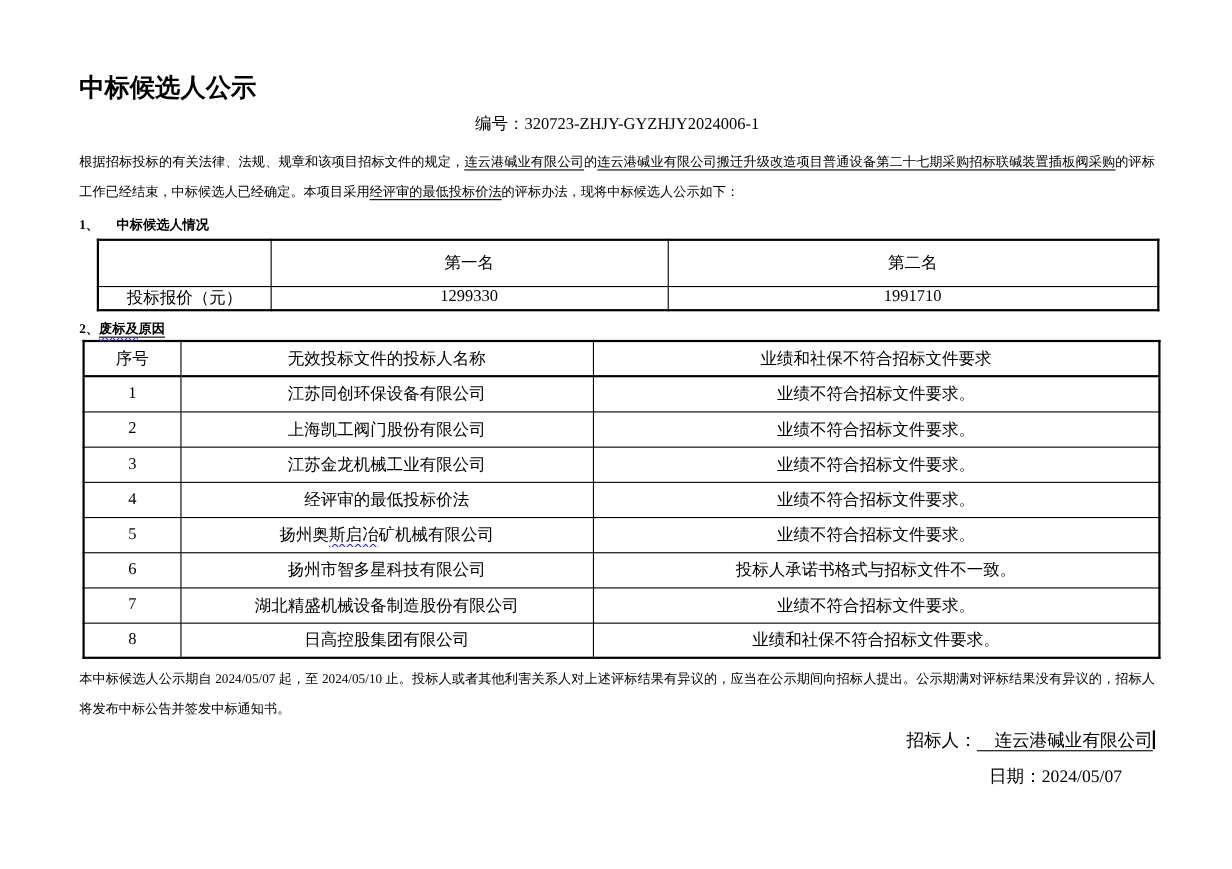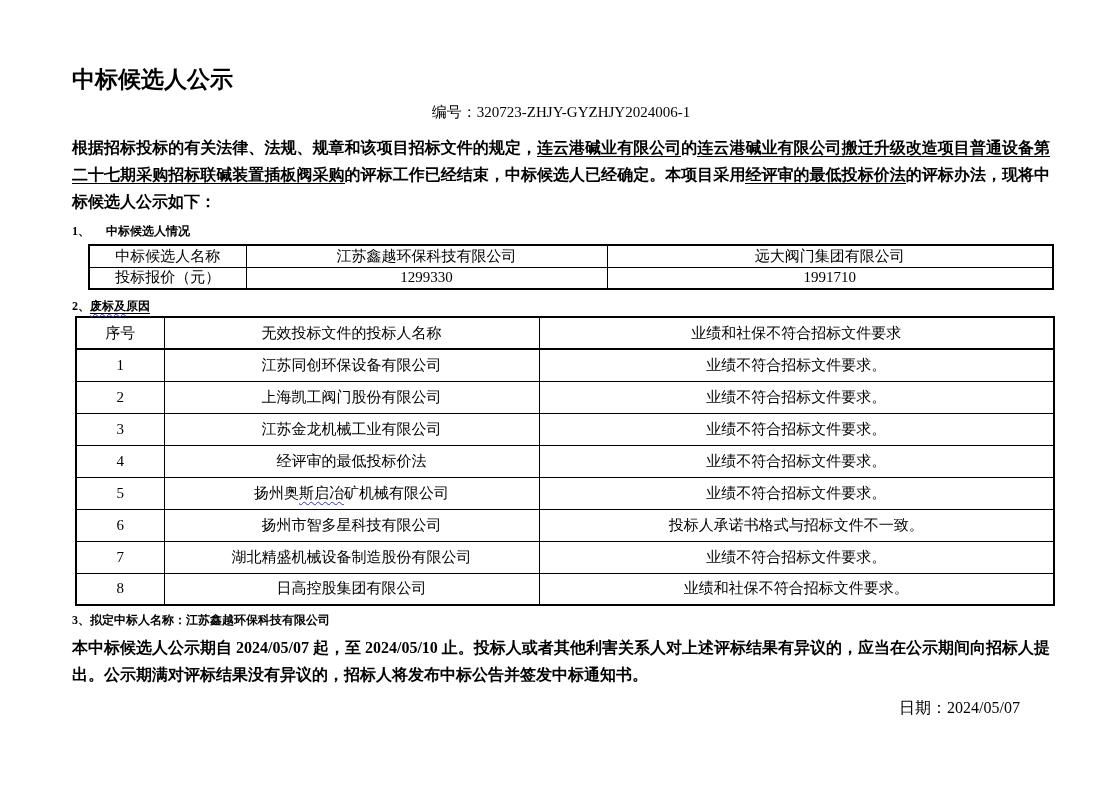--- a/index.html
+++ b/index.html
@@ -8,21 +8,21 @@
     width:1120px; height:790px;
     color:#000;
     font-family:"Liberation Serif","DejaVu Serif",serif;
     overflow:hidden;
   }
   .page { width:1120px; height:790px; padding:0 70px 0 72px; background:#fff; }
 
   .title { margin-top:64px; text-align:left; font-size:23px; font-weight:bold; }
   .doc-number { margin-top:8px; text-align:center; font-size:15px; }
 
-  .para { margin-top:12px; font-size:16px; line-height:27px; text-align:justify;font-weight:bold; }
+  .para { margin-top:12px; font-size:12px; line-height:27px; text-align:justify; }
 
   .u { border-bottom:1px solid #000; }
   .wavy {
     text-decoration:underline wavy #2a2ae0;
     text-decoration-skip-ink:none;
     text-underline-offset:3px;
     text-decoration-thickness:1px;
   }
 
   .heading { margin-top:8px; font-size:12px; font-weight:bold; }
@@ -65,24 +65,24 @@
 
   <div class="heading"><span>1、</span><span class="h1-gap"></span><span>中标候选人情况</span></div>
 
   <table class="t1">
     <colgroup>
         <col class="c1">
         <col class="c2">
         <col class="c3">
       </colgroup>
     <tbody>
-    <tr class="row">
-      <td>中标候选人名称</td>
-      <td>江苏鑫越环保科技有限公司</td>
-      <td>远大阀门集团有限公司</td>
+        <tr class="hdr">
+      <td></td>
+      <td>第一名</td>
+      <td>第二名</td>
     </tr>
     <tr class="row">
       <td>投标报价（元）</td>
       <td>1299330</td>
       <td>1991710</td>
     </tr>
   </tbody>
     </table>
 
   <div class="heading h2-wrap"><span>2、</span><span><span class="u wavy">废标及</span><span class="u">原因</span></span></div>
@@ -135,20 +135,20 @@
       <td>业绩不符合招标文件要求。</td>
     </tr>
     <tr>
       <td>8</td>
       <td>日高控股集团有限公司</td>
       <td>业绩和社保不符合招标文件要求。</td>
     </tr>
   </tbody>
     </table>
 
-  <div class="heading h3-wrap"><span>3、</span><span>拟定中标人名称：江苏鑫越环保科技有限公司</span></div>
 
   <div class="para closing">本中标候选人公示期自 2024/05/07 起，至 2024/05/10 止。投标人或者其他利害关系人对上述评标结果有异议的，应当在公示期间向招标人提出。公示期满对评标结果没有异议的，招标人将发布中标公告并签发中标通知书。</div>
 
+  <div class="sig-line"><span><span>招标人：</span><span class="u">　</span><span class="u">连云港碱业有限公司</span></span><span class="caret"></span></div>
 
   <div class="date-line"><span>日期：</span><span>2024/05/07</span></div>
 
 </div>
 
 </body></html>

